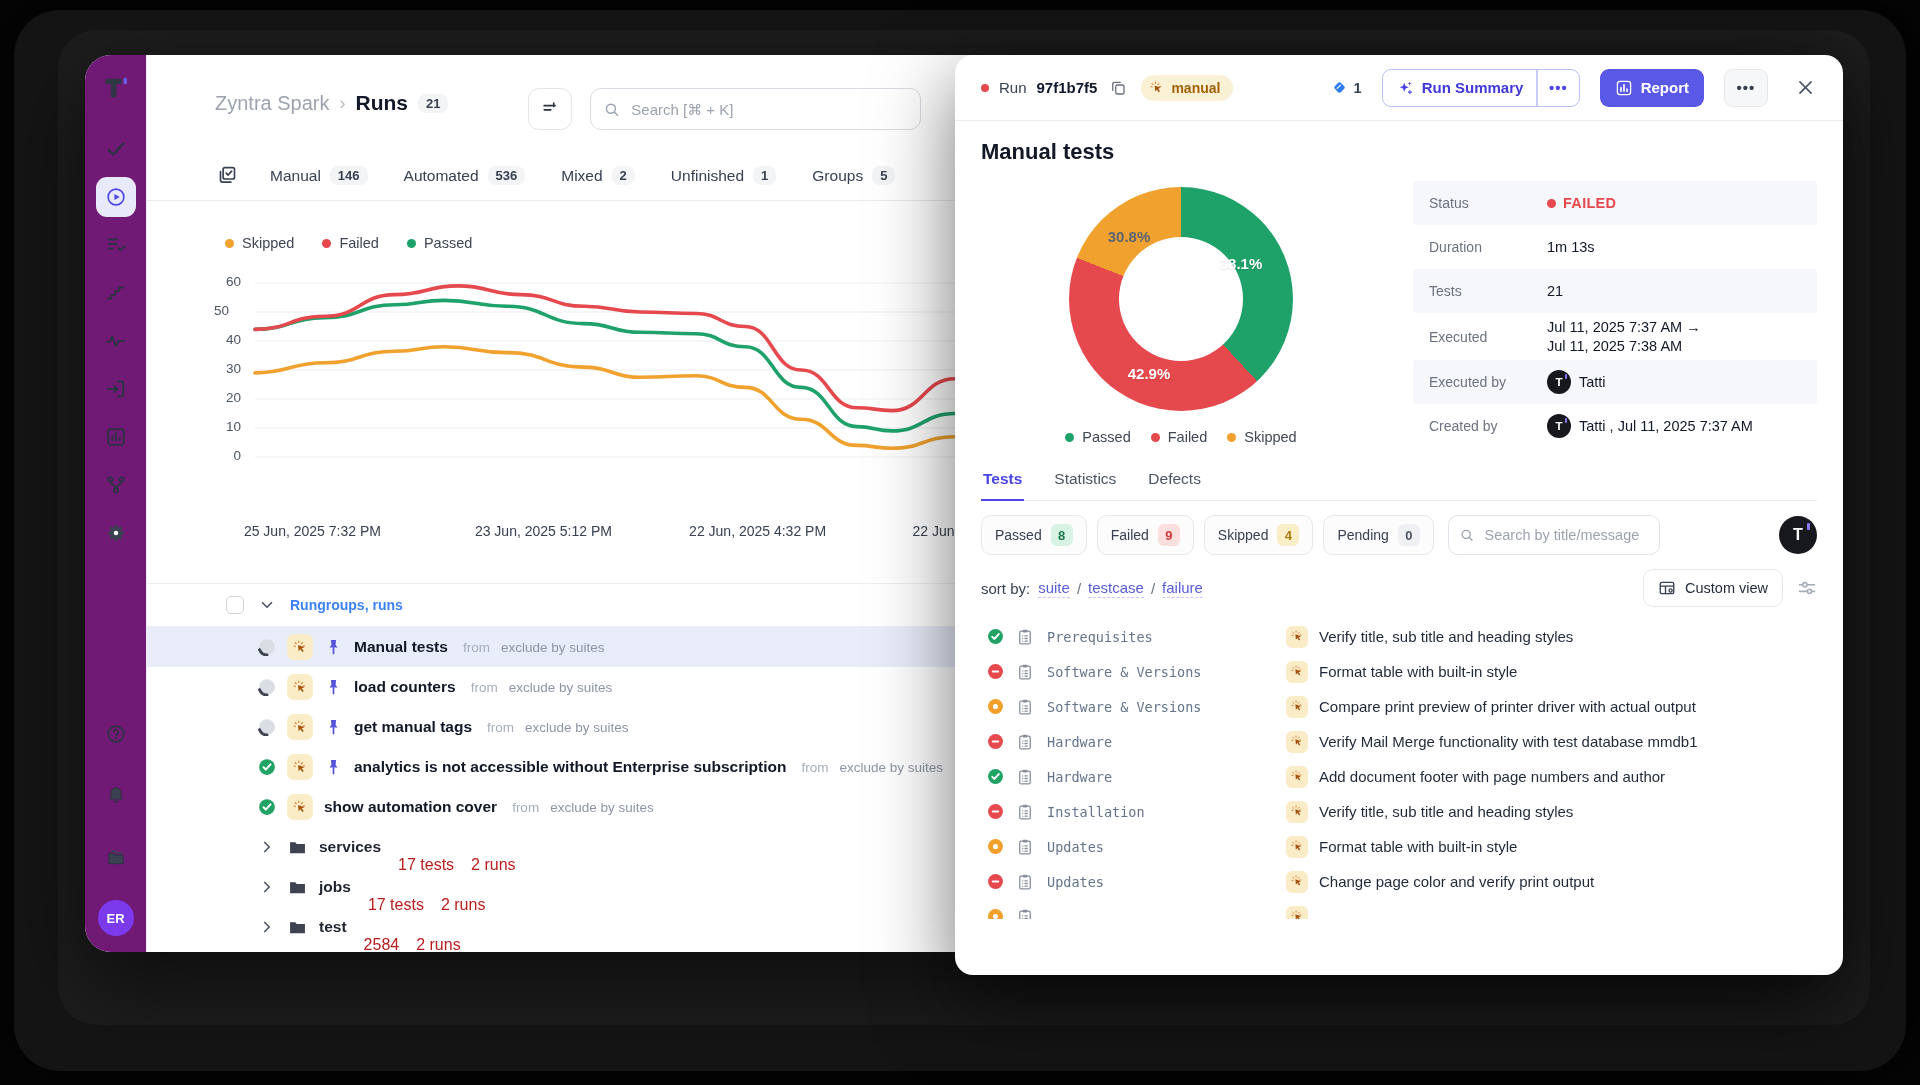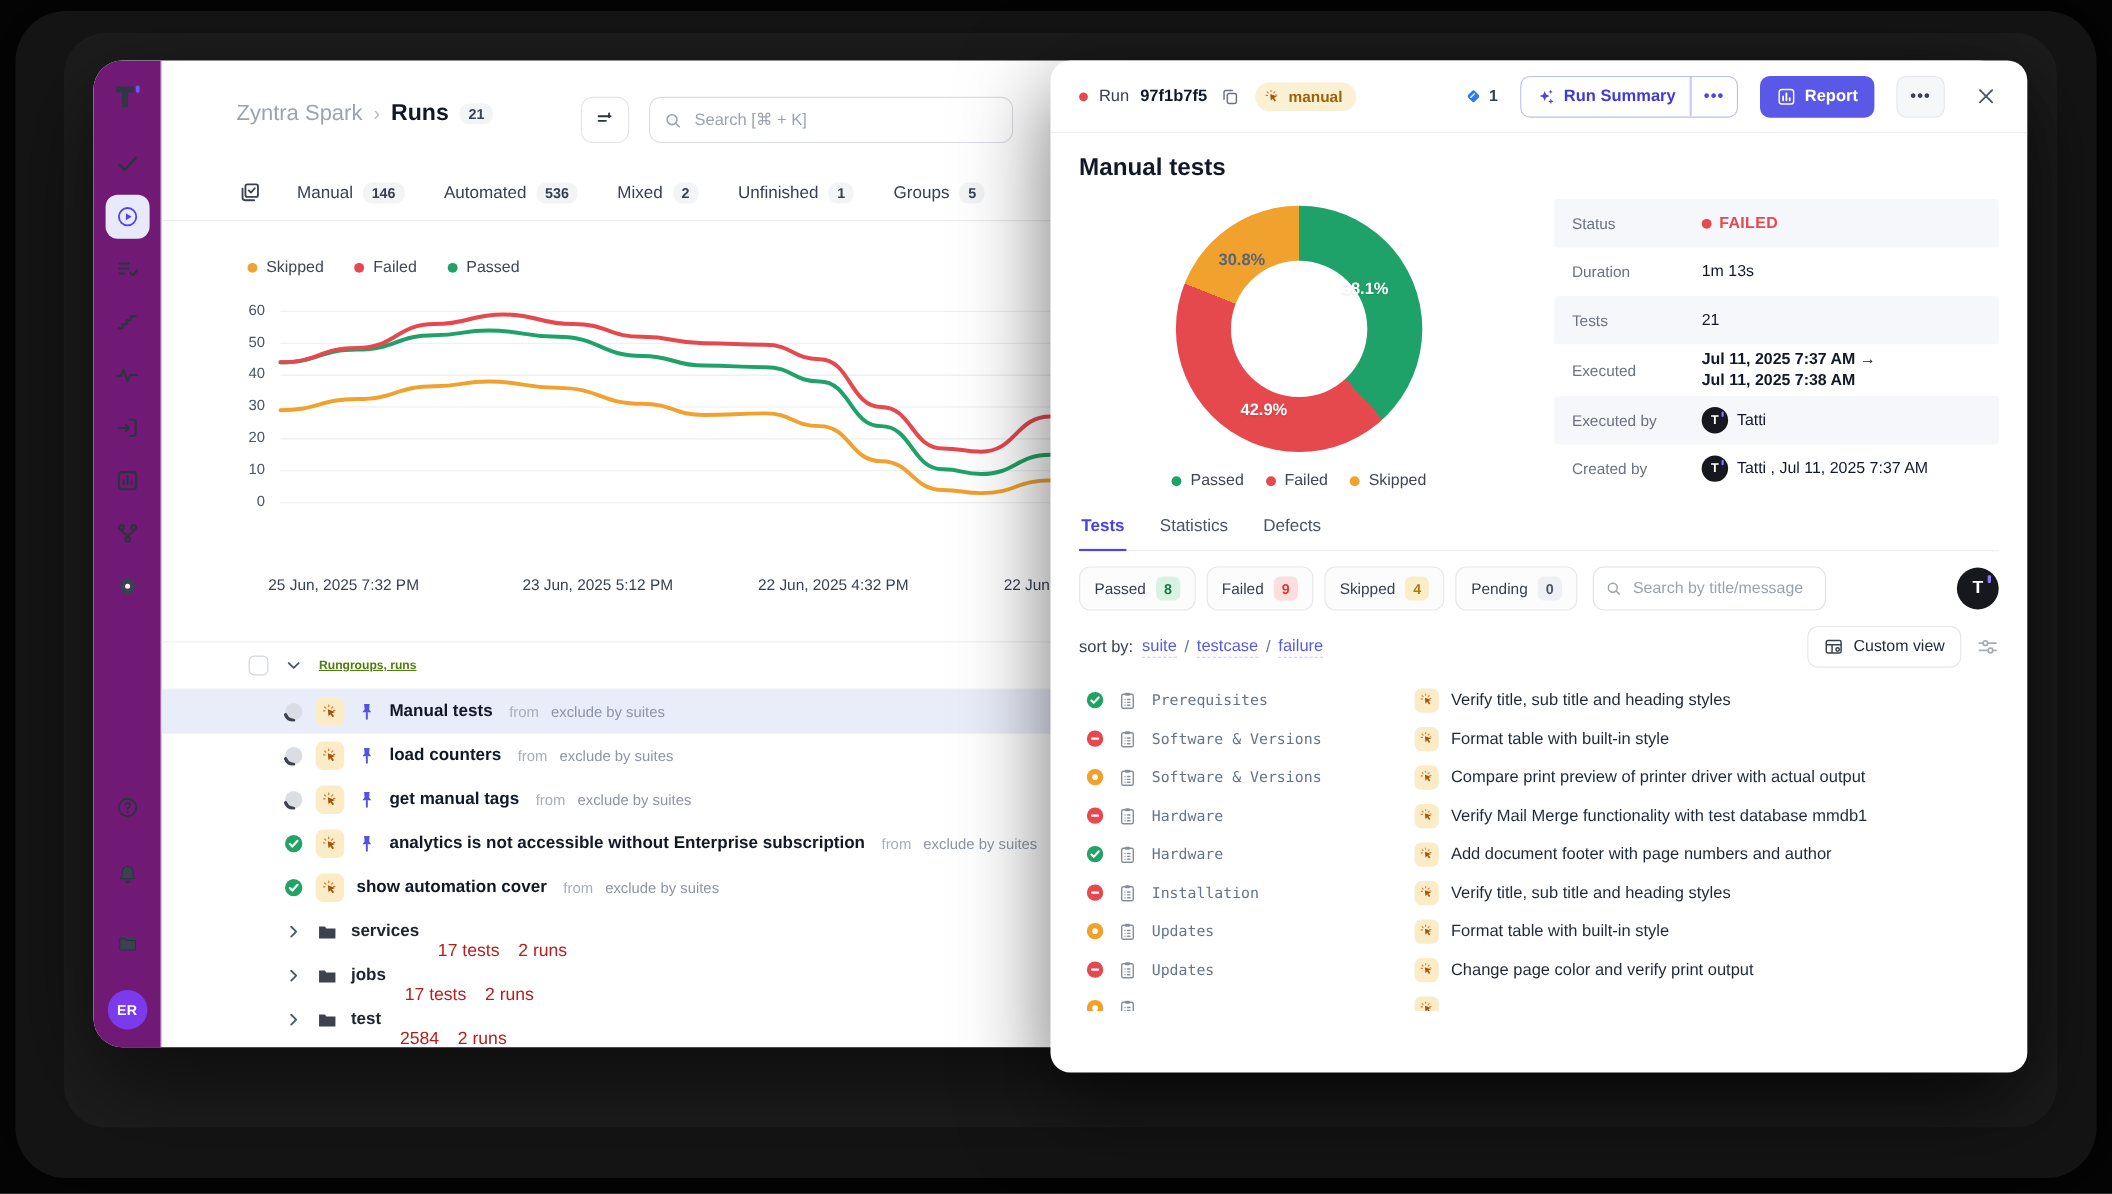--- a/index.html
+++ b/index.html
@@ -41,21 +41,21 @@
   .leg-item{display:flex;align-items:center;gap:8px;font-size:14.5px;color:#3f4754;}
   .leg-dot{width:9px;height:9px;border-radius:50%;}
   .ylab{position:absolute;width:34px;text-align:right;font-size:13.5px;color:#4b5563;}
   .line-chart{position:absolute;left:108px;top:72px;overflow:visible;}
   .grid{stroke:#ecedf1;stroke-width:1;}
   .xlab{position:absolute;top:322px;font-size:14px;color:#374151;transform:translateX(-50%);white-space:nowrap;}
 
   .tree-sec{position:absolute;left:62px;right:0;top:528px;bottom:0;}
   .tree-head{height:44px;border-top:1px solid #eceef2;border-bottom:1px solid #eceef2;display:flex;align-items:center;gap:14px;padding-left:79px;}
   .checkbox{width:18px;height:18px;border:1.5px solid #cfd3da;border-radius:5px;background:#fff;cursor:pointer;}
-  .tree-title{font-size:11px;font-weight:600;color:#4d7c0f;text-decoration:underline;}
+  .tree-title{font-size:14px;font-weight:600;color:#3b82f6;}
   .t-row{height:40px;display:flex;align-items:center;gap:11px;padding-left:111px;white-space:nowrap;cursor:pointer;}
   .t-row.sel{background:#e9edfa;}
   .run-title{font-size:15.5px;font-weight:600;color:#111827;}
   .from{font-size:13.5px;color:#a7aebb;margin-left:4px;}
   .src{font-size:13.5px;color:#8d95a5;}
   .fold-name{font-size:15.5px;font-weight:700;color:#1f2430;}
   .cnt{font-size:16px;color:#b91c1c;margin-left:6px;margin-top:35px;}
   .mbadge{width:26px;height:26px;border-radius:7px;background:#fbecc8;display:flex;align-items:center;justify-content:center;flex:none;}
 
   
@@ -84,21 +84,21 @@
   .donut{position:relative;width:224px;height:224px;border-radius:50%;margin-top:12px;}
   .donut::after{content:"";position:absolute;left:50px;top:50px;width:124px;height:124px;border-radius:50%;background:#fff;}
   .d-lab{position:absolute;font-size:15px;font-weight:600;color:#fff;transform:translate(-50%,-50%);z-index:1;text-shadow:0 1px 2px rgba(0,0,0,.12);}
   .d-lab.dark{color:#5a6574;text-shadow:none;}
   .donut-legend{display:flex;gap:20px;margin-top:18px;}
   .status-table{width:404px;margin-left:auto;margin-top:6px;}
   .st-row{display:flex;align-items:center;min-height:44px;padding:6px 16px;border-radius:3px;}
   .st-row.stripe{background:#f6f7fa;}
   .st-label{width:118px;flex:none;font-size:14px;color:#6b7280;}
   .st-val{font-size:14.5px;color:#111827;display:flex;align-items:center;gap:8px;}
-  .st-val .lines{display:flex;flex-direction:column;gap:3px;font-weight:bold;}
+  .st-val .lines{display:flex;flex-direction:column;gap:3px;}
   .st-failed{color:#e5484d;font-weight:700;letter-spacing:.3px;display:flex;align-items:center;gap:7px;}
   .tavatar{width:24px;height:24px;border-radius:50%;background:#16181d;color:#fff;font-size:11.5px;font-weight:700;display:flex;align-items:center;justify-content:center;flex:none;position:relative;}
   .tavatar i{position:absolute;right:4px;top:4px;width:2.5px;height:5px;background:#8b78f7;border-radius:1px;}
 
   .p-tabs{display:flex;gap:28px;margin-top:22px;border-bottom:1px solid #ebedf1;}
   .p-tab{font-size:15.5px;color:#4b5563;font-weight:500;padding:0 2px 11px;cursor:pointer;border-bottom:2.5px solid transparent;margin-bottom:-1px;}
   .p-tab.active{color:#4844e3;font-weight:600;border-bottom-color:#4f46e5;}
 
   .chips{display:flex;align-items:center;gap:10px;margin-top:14px;}
   .chip{display:flex;align-items:center;gap:9px;height:40px;padding:0 13px;border:1px solid #e6e7eb;border-radius:10px;background:#fcfcfd;cursor:pointer;}
@@ -285,21 +285,21 @@
             <span class="leg-dot" style="background:#e5484d"></span>
             <span>Failed</span>
           </span>
           <span class="leg-item">
             <span class="leg-dot" style="background:#1fa26a"></span>
             <span>Passed</span>
           </span>
         </div>
       <div id="ylabels">
           <div class="ylab" style="left: 60px; top: 73px;">60</div>
-          <div class="ylab" style="left: 60px; top: 102px;">50</div>
+          <div class="ylab" style="left: 48px; top: 102px;">50</div>
           <div class="ylab" style="left: 60px; top: 131px;">40</div>
           <div class="ylab" style="left: 60px; top: 160px;">30</div>
           <div class="ylab" style="left: 60px; top: 189px;">20</div>
           <div class="ylab" style="left: 60px; top: 218px;">10</div>
           <div class="ylab" style="left: 60px; top: 247px;">0</div>
         </div>
       <svg class="line-chart" id="line-svg" width="700" height="200">
           <line class="grid" x1="0" x2="700" y1="10" y2="10"></line>
           <line class="grid" x1="0" x2="700" y1="39" y2="39"></line>
           <line class="grid" x1="0" x2="700" y1="68" y2="68"></line>

